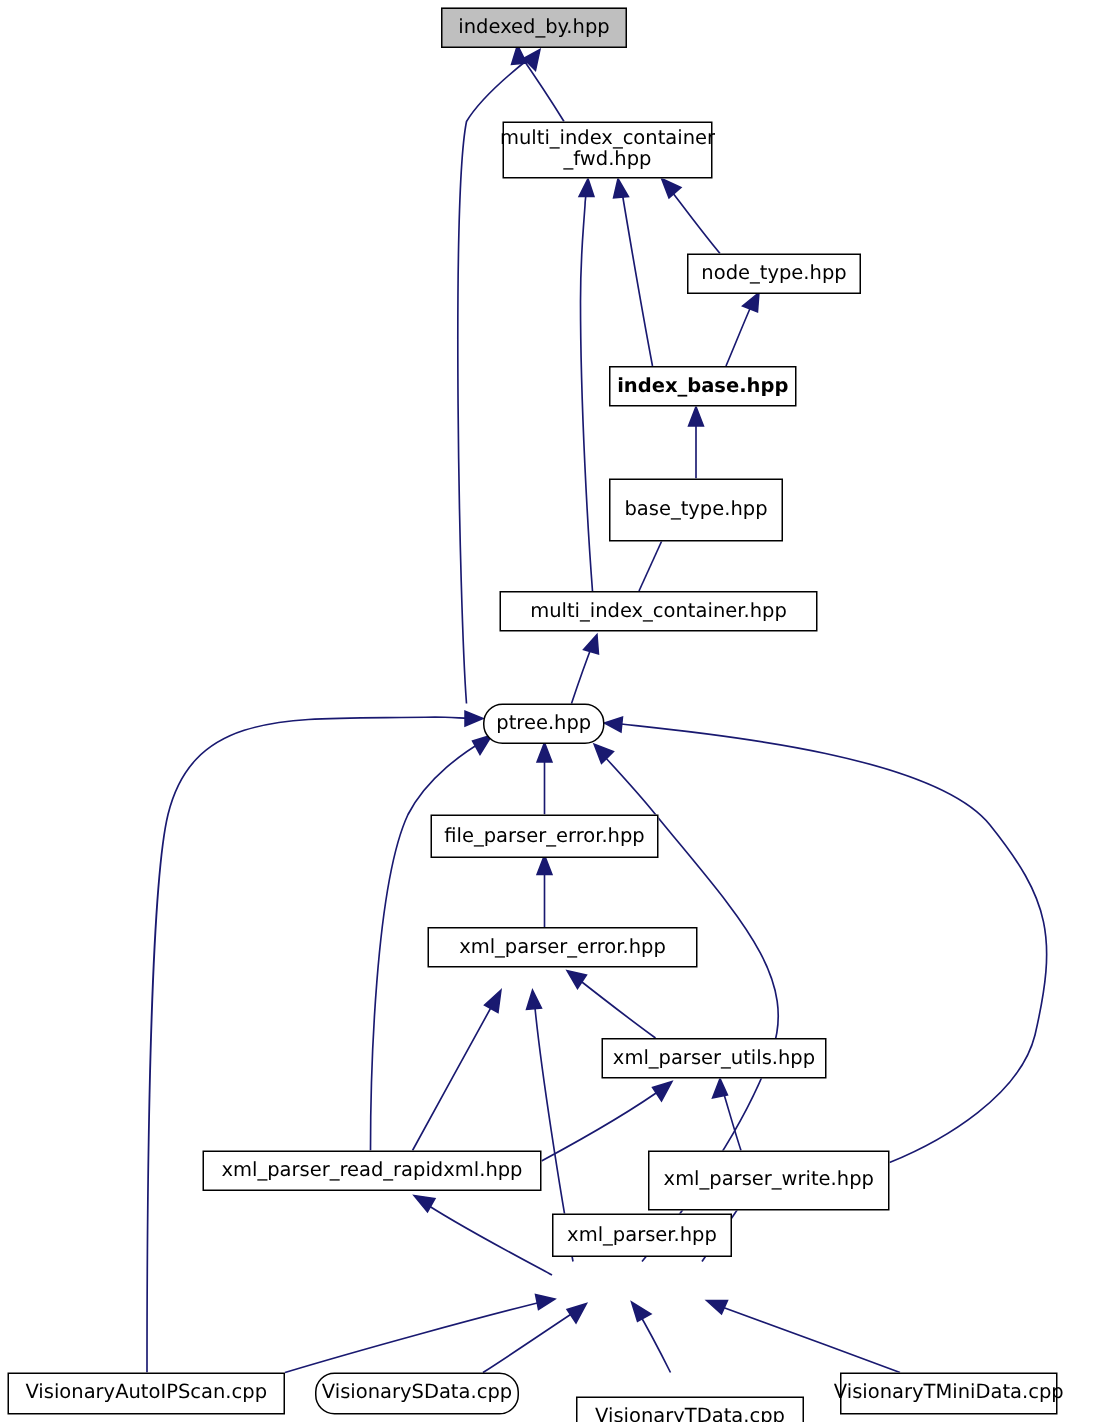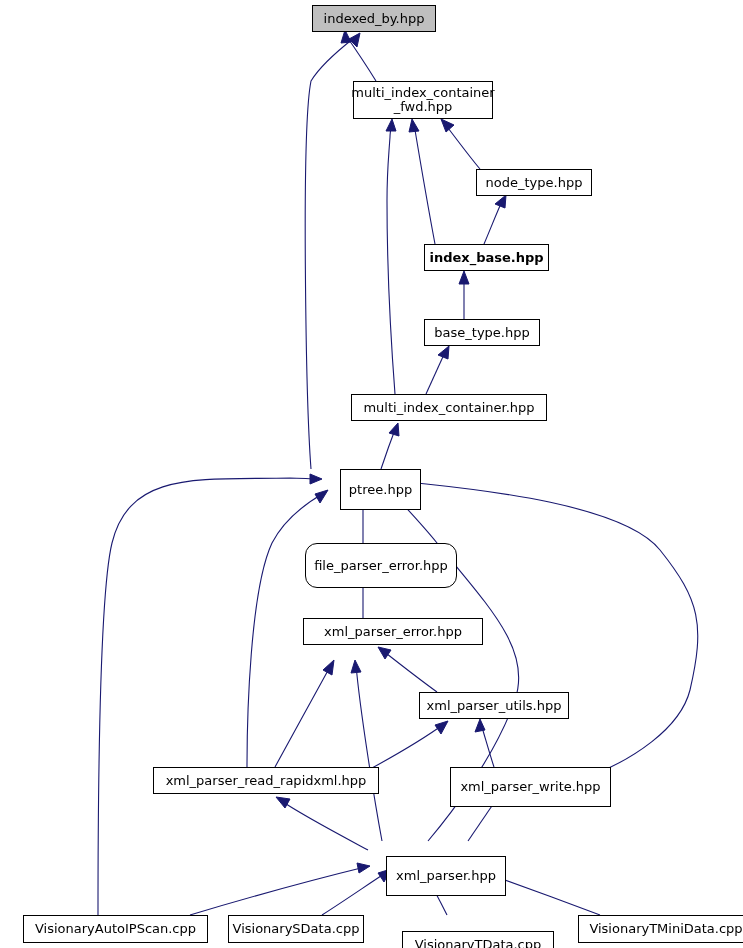--- a/index.html
+++ b/index.html
@@ -31,21 +31,20 @@
     background: #ffffff;
     color: #000000;
     display: flex;
     align-items: center;
     justify-content: center;
     text-align: center;
     font-size: 13px;
     line-height: 14px;
     white-space: pre-line;
     z-index: 5;
-    margin-left: 18px;
   }
   .node.highlight {
     background: #bfbfbf;
   }
 </style>
 </head>
 <body>
 
 <div id="graph">
   <svg id="edges" xmlns="http://www.w3.org/2000/svg" viewBox="0 0 743 948">
@@ -100,26 +99,26 @@
       <path d="M 600,915 C 560,900 505,880 475,869" fill="none" stroke="#191970" stroke-width="1.1"></path>
       <polygon points="471,867 481,876 485,867" fill="#191970" stroke="#191970" stroke-width="1"></polygon>
       <path d="M 98,915 C 98,860 98,600 112,543 C 130,470 200,480 290,478 C 300,478 310,479 317,479" fill="none" stroke="#191970" stroke-width="1.1"></path>
       <polygon points="322,479 310,474 310,484" fill="#191970" stroke="#191970" stroke-width="1"></polygon>
     </svg>
 <div class="node highlight" style="left: 294px; top: 5px; width: 124px; height: 27px;">indexed_by.hpp</div>
     <div class="node" style="left: 335px; top: 81px; width: 140px; height: 38px;">multi_index_container
 _fwd.hpp</div>
     <div class="node" style="left: 458px; top: 169px; width: 116px; height: 27px; text-align: center;">node_type.hpp</div>
     <div class="node" style="left: 406px; top: 244px; width: 125px; height: 27px; font-weight: bold;">index_base.hpp</div>
-    <div class="node" style="left: 406px; top: 319px; width: 116px; height: 27px;">base_type.hpp</div>
-    <div class="node" style="left: 333px; top: 394px; width: 196px; height: 27px;">multi_index_container.hpp</div>
-    <div class="node" style="left: 322px; top: 469px; width: 81px; height: 41px;">ptree.hpp</div>
-    <div class="node" style="left: 287px; top: 543px; width: 152px; height: 45px; border-radius: 12px;">file_parser_error.hpp</div>
+    <div class="node" style="left: 406px; top: 319px; width: 116px; height: 42px;">base_type.hpp</div>
+    <div class="node" style="left: 333px; top: 394px; width: 212px; height: 27px;">multi_index_container.hpp</div>
+    <div class="node" style="left: 322px; top: 469px; width: 81px; height: 27px; border-radius: 13px;">ptree.hpp</div>
+    <div class="node" style="left: 287px; top: 543px; width: 152px; height: 29px;">file_parser_error.hpp</div>
     <div class="node" style="left: 285px; top: 618px; width: 180px; height: 27px;">xml_parser_error.hpp</div>
     <div class="node" style="left: 135px; top: 767px; width: 226px; height: 27px;">xml_parser_read_rapidxml.hpp</div>
     <div class="node" style="left: 401px; top: 692px; width: 150px; height: 27px;">xml_parser_utils.hpp</div>
     <div class="node" style="left: 432px; top: 767px; width: 161px; height: 40px;">xml_parser_write.hpp</div>
-    <div class="node" style="left: 368px; top: 856px; width: 120px; height: 40px;">xml_parser.hpp</div>
+    <div class="node" style="left: 368px; top: 809px; width: 120px; height: 29px;">xml_parser.hpp</div>
     <div class="node" style="left: 5px; top: 915px; width: 185px; height: 28px;">VisionaryAutoIPScan.cpp</div>
-    <div class="node" style="left: 210px; top: 915px; width: 136px; height: 28px;">VisionarySData.cpp</div>
+    <div class="node" style="left: 210px; top: 915px; width: 136px; height: 28px; border-radius: 13px;">VisionarySData.cpp</div>
     <div class="node" style="left: 384px; top: 931px; width: 152px; height: 28px;">VisionaryTData.cpp</div>
-    <div class="node" style="left: 560px; top: 915px; width: 176px; height: 28px;">VisionaryTMiniData.cpp</div>
+    <div class="node" style="left: 560px; top: 915px; width: 145px; height: 28px;">VisionaryTMiniData.cpp</div>
   </div>
 
 </body></html>

